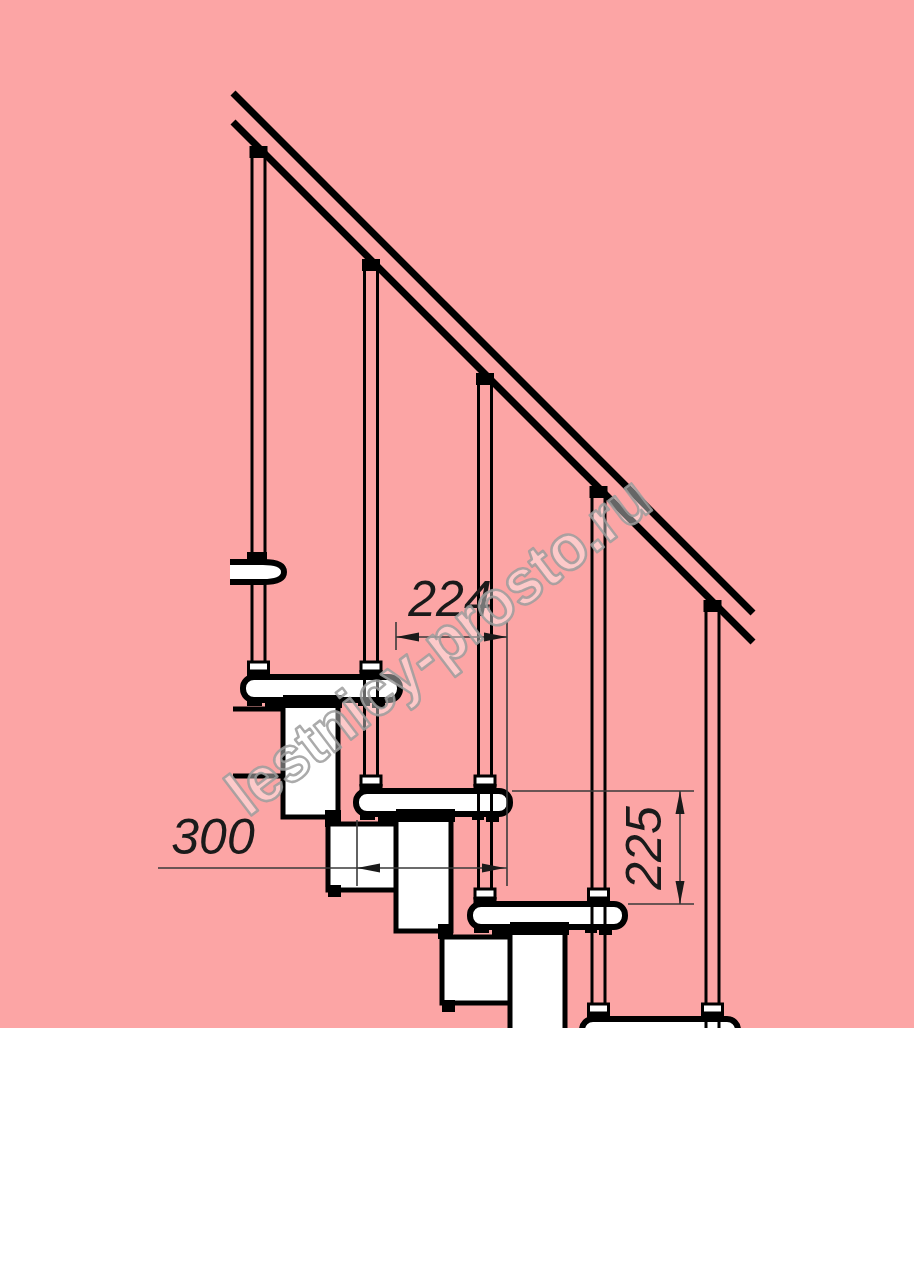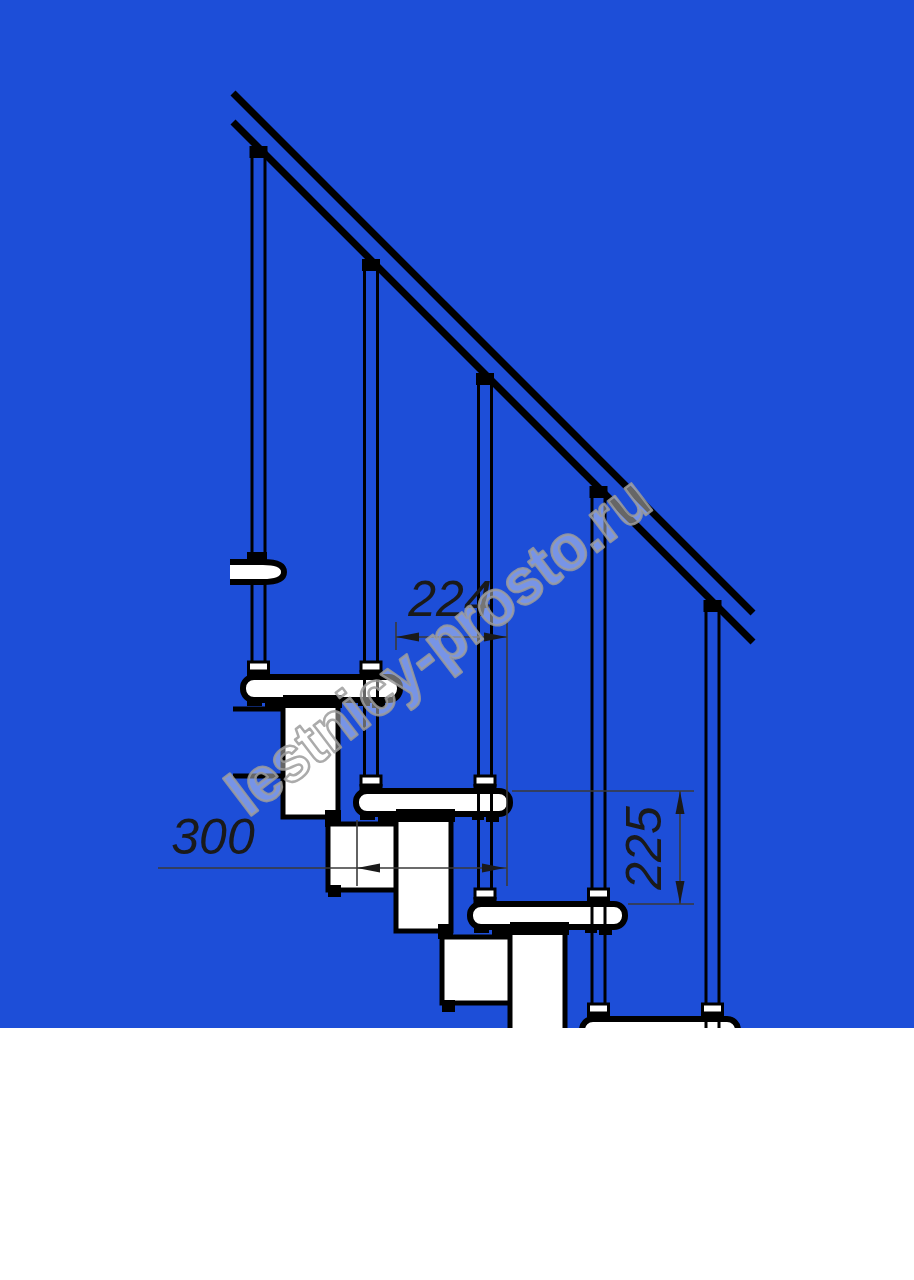--- a/index.html
+++ b/index.html
@@ -1,20 +1,20 @@
 <!DOCTYPE html>
 <html><head>
 <meta charset="utf-8">
 <style>
   html, body { margin: 0; padding: 0; background: #ffffff; }
   .canvas {
     position: relative;
     width: 914px;
     height: 1028px;
-    background: #1d4ed8;
+    background: #fca5a5;
     overflow: hidden;
     font-family: "Liberation Sans", sans-serif;
   }
   svg { display: block; }
   .struct { stroke: #000000; fill: none; stroke-linecap: butt; }
   .fillwhite { fill: #ffffff; }
   .blk { fill: #000000; stroke: none; }
   .dim { stroke: #3a3a3a; stroke-width: 1.6; fill: none; }
   .dim-arrow { fill: #1a1a1a; stroke: none; }
   .dim-text {

